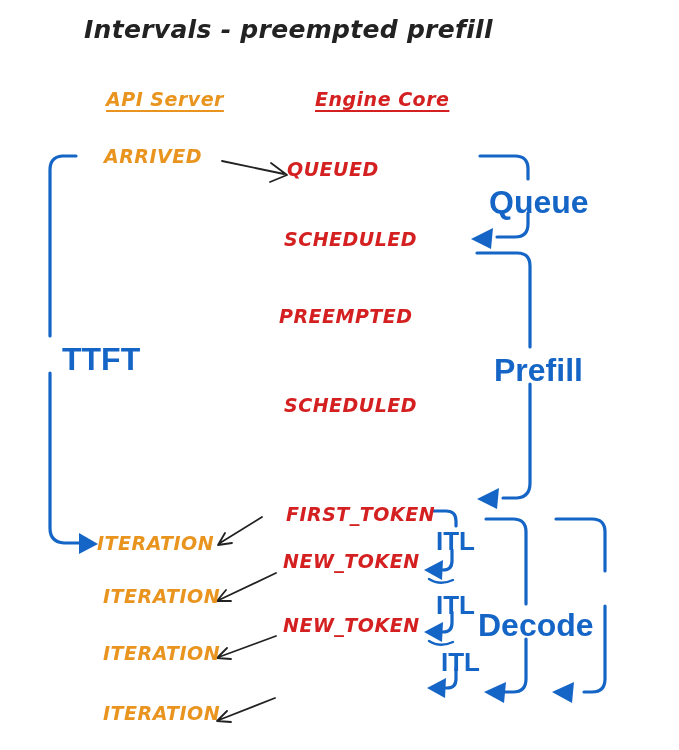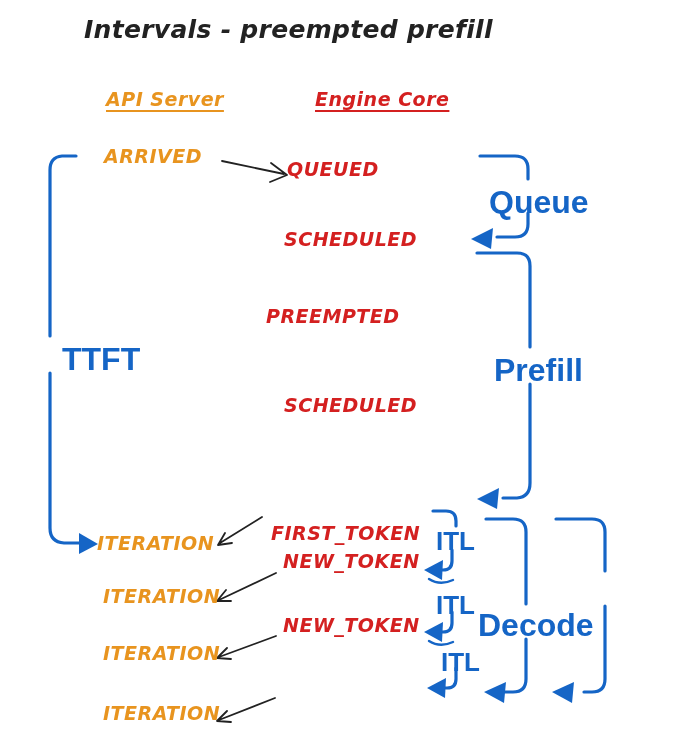--- a/index.html
+++ b/index.html
@@ -85,23 +85,23 @@
   <div class="lbl hand hdr red" style="left:287px;top:89px;margin-left:28px;">Engine Core</div>
 
   <div class="lbl hand orange" style="left:104px;top:146px;">ARRIVED</div>
   <div class="lbl hand orange" style="left:97px;top:533px;">ITERATION</div>
   <div class="lbl hand orange" style="left:103px;top:586px;">ITERATION</div>
   <div class="lbl hand orange" style="left:103px;top:643px;">ITERATION</div>
   <div class="lbl hand orange" style="left:103px;top:703px;">ITERATION</div>
 
   <div class="lbl hand red" style="left:287px;top:159px;">QUEUED</div>
   <div class="lbl hand red" style="left:284px;top:229px;">SCHEDULED</div>
-  <div class="lbl hand red" style="left:266px;top:306px;">PREEMPTED</div>
+  <div class="lbl hand red" style="left:279px;top:306px;">PREEMPTED</div>
   <div class="lbl hand red" style="left:284px;top:395px;">SCHEDULED</div>
-  <div class="lbl hand red" style="left:271px;top:504px;margin-top:19px;">FIRST_TOKEN</div>
+  <div class="lbl hand red" style="left:286px;top:504px;">FIRST_TOKEN</div>
   <div class="lbl hand red" style="left:283px;top:551px;">NEW_TOKEN</div>
   <div class="lbl hand red" style="left:283px;top:615px;">NEW_TOKEN</div>
 
   <div class="lbl blue-lbl" style="left:23px;top:341px;margin-left:39px;">TTFT</div>
   <div class="lbl blue-lbl" style="left:489px;top:184px;">Queue</div>
   <div class="lbl blue-lbl" style="left:494px;top:352px;">Prefill</div>
   <div class="lbl blue-lbl itl" style="left:436px;top:527px;">ITL</div>
   <div class="lbl blue-lbl itl" style="left:436px;top:591px;">ITL</div>
   <div class="lbl blue-lbl itl" style="left:441px;top:648px;">ITL</div>
   <div class="lbl blue-lbl" style="left:478px;top:607px;">Decode</div>

